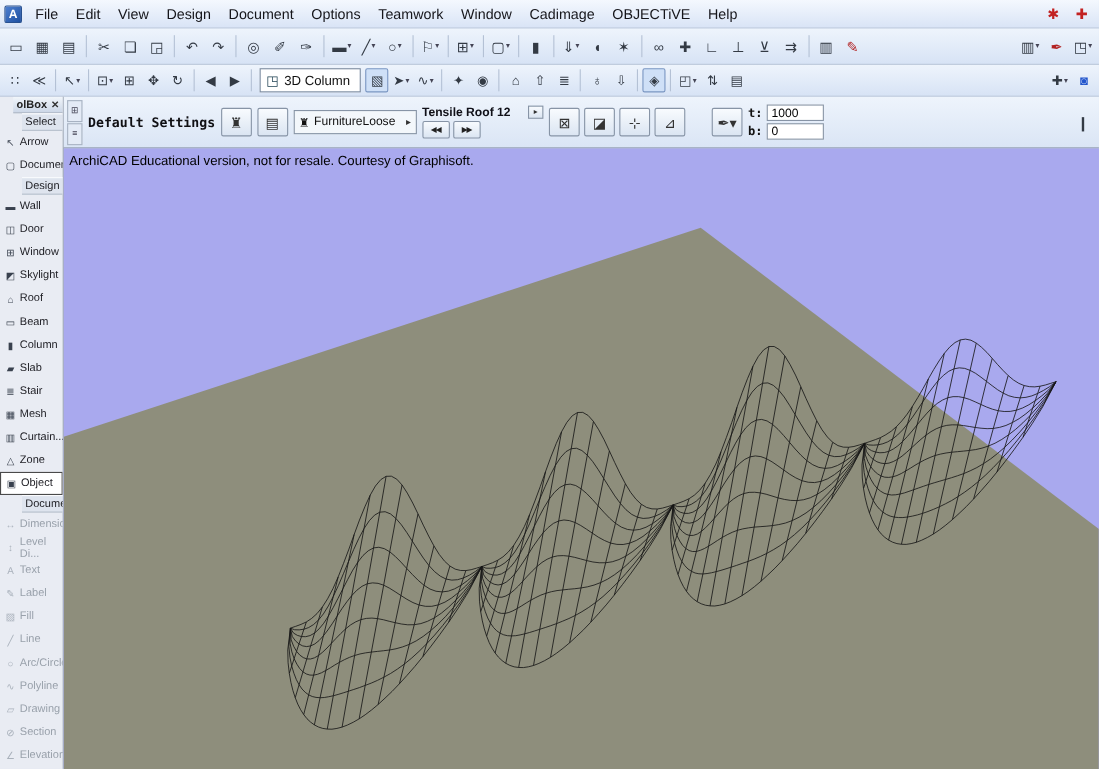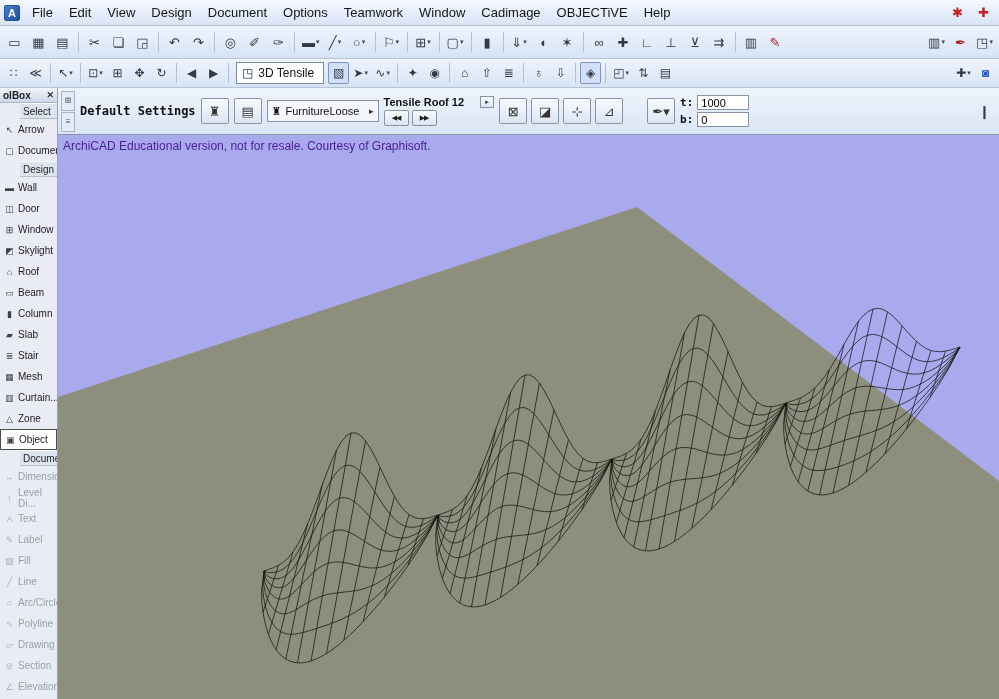--- a/index.html
+++ b/index.html
@@ -33,21 +33,21 @@
   .view-select .vs-ic { font-size:12px; color:#245; }
 
   
   .mainrow { display:flex; height:611px; }
 
   
   .toolbox { width:58px; flex:none; background:#e9ecf3; border-right:1px solid #98a2b0;
     display:flex; flex-direction:column; overflow:hidden; }
   .tb-header { height:15px; flex:none; background:linear-gradient(#f2f6fb,#ccd7e7);
     display:flex; align-items:center; font-size:10px; font-weight:bold; color:#222; padding:0 3px;
-    border-bottom:1px solid #aab4c2; }
+    border-bottom:1px solid #aab4c2;margin-left:12px; }
   .tb-close { margin-left:auto; font-size:9px; color:#333; }
   .tb-section { height:16px; flex:none; display:flex; align-items:center; padding:0 3px;
     background:#dee4ee; border-top:1px solid #fbfcfe; border-bottom:1px solid #b6bfcb;
     font-size:10px; color:#1d1d22;margin-left:20px; }
   .tb-item { height:21px; flex:none; display:flex; align-items:center; gap:3px; padding:0 2px 0 4px;
     font-size:10px; color:#1c1c22; }
   .tb-item .ic { width:11px; flex:none; font-size:9px; text-align:center; color:#39414e; }
   .tb-item.selected { background:#fff; border:1px solid #4a4a4a; }
   .tb-item.disabled { color:#99a1ab; }
   .tb-item.disabled .ic { color:#a9b1bb; }
@@ -83,21 +83,21 @@
   .fld-row { display:flex; align-items:center; gap:4px; }
   .fld-label { font-family:"DejaVu Sans Mono", monospace; font-weight:bold; font-size:11px; color:#111; }
   .fld { width:52px; height:15px; background:#fff; border:1px solid #8794a6; font-size:11px; color:#000;
     display:flex; align-items:center; padding:0 3px; }
   .ib-gap { width:14px; flex:none; }
   .ib-edge { margin-left:auto; display:flex; align-items:center; }
 
   
   .canvas { flex:1; position:relative; overflow:hidden; background:#a9a9ee; }
   .canvas svg { position:absolute; inset:0; width:100%; height:100%; display:block; }
-  .watermark { position:absolute; top:4px; left:5px; font-size:12px; color:#4c1d95; white-space:nowrap; }
+  .watermark { position:absolute; top:4px; left:5px; font-size:12px; color:#000000; white-space:nowrap; }
 </style>
 </head>
 <body>
 
 <div class="window">
 
   <div class="menubar">
     <span class="appicon">A</span>
     <div id="menu-items" style="display:flex">
         <span class="menu-item">File</span>
@@ -268,21 +268,21 @@
       <span class="tsep"></span>
       <span class="tbtn">
         <span>◀</span>
       </span>
       <span class="tbtn">
         <span>▶</span>
       </span>
       <span class="tsep"></span>
       <div class="view-select">
         <span class="vs-ic">◳</span>
-        <span>3D Tensile</span>
+        <span>3D Column</span>
       </div>
       <span class="tbtn pressed">
         <span>▧</span>
       </span>
       <span class="tbtn">
         <span>➤</span>
         <span class="dd">▾</span>
       </span>
       <span class="tbtn">
         <span>∿</span>

